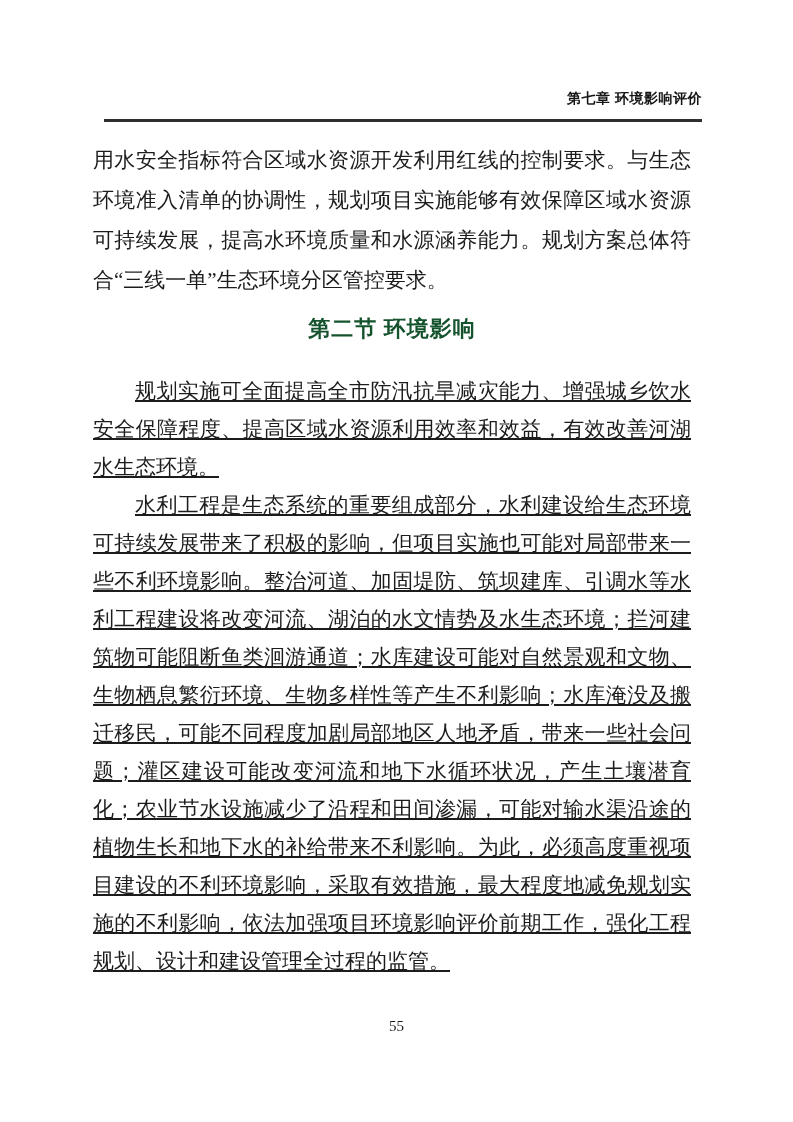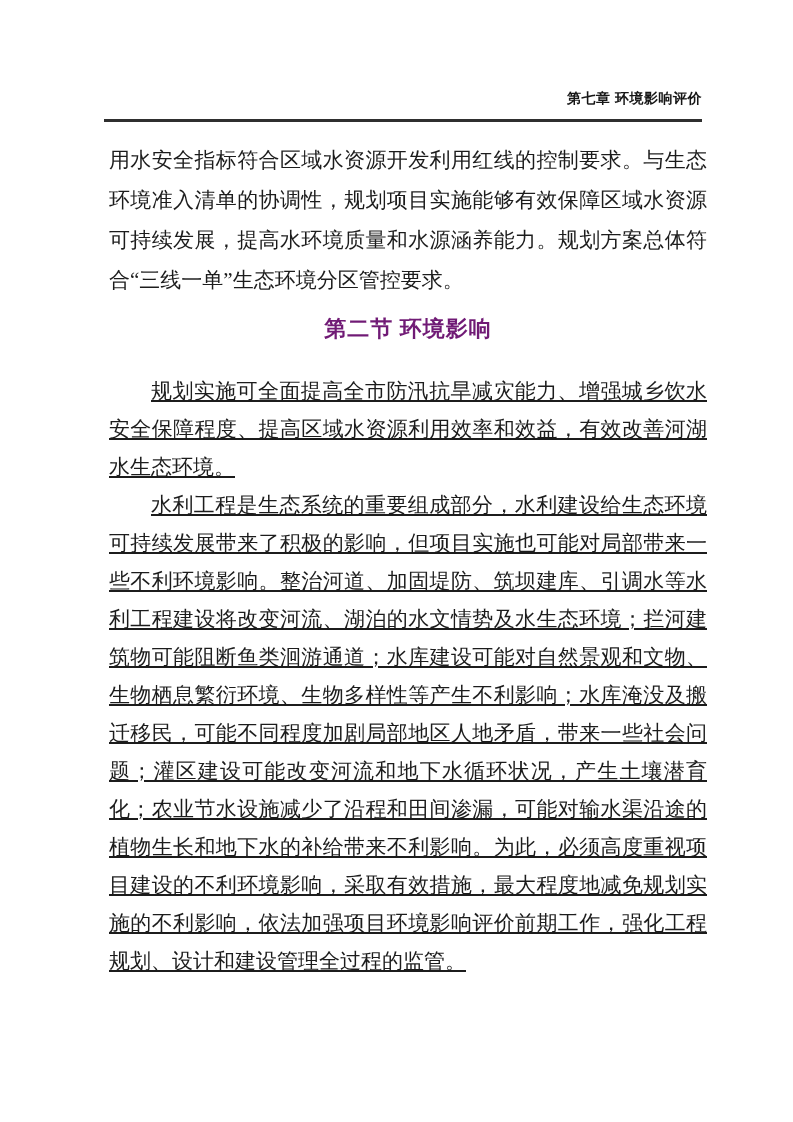--- a/index.html
+++ b/index.html
@@ -35,40 +35,40 @@
     position: absolute;
     top: 119px;
     left: 104px;
     width: 598px;
     height: 0;
     border-top: 3px solid #2f2f2f;
   }
   .content {
     position: absolute;
     top: 140px;
-    left: 109px;
+    left: 93px;
     width: 598px;
     font-family: "Liberation Serif", "DejaVu Serif", serif;
     font-size: 21px;
     color: #1c1c1c;
     text-align: justify;
   }
   .par {
     margin: 0;
     line-height: 40px;
   }
   .section-heading {
     margin: 13px 0 0 0;
     font-size: 22px;
     line-height: 31px;
     text-align: center;
     font-weight: 700;
     letter-spacing: 1px;
     font-family: "Liberation Serif", "DejaVu Serif", serif;
-    color: #701a75;
+    color: #14532d;
   }
   .par.indented {
     text-indent: 2em;
     line-height: 38px;
     text-decoration: underline;
   }
   .par.indented.first {
     margin-top: 28px;
   }
   .page-footer {
@@ -96,14 +96,17 @@
   <div class="content">
     <p class="par lead">用水安全指标符合区域水资源开发利用红线的控制要求。与生态环境准入清单的协调性，规划项目实施能够有效保障区域水资源可持续发展，提高水环境质量和水源涵养能力。规划方案总体符合“三线一单”生态环境分区管控要求。</p>
 
     <h2 class="section-heading">第二节 环境影响</h2>
 
     <p class="par indented first">规划实施可全面提高全市防汛抗旱减灾能力、增强城乡饮水安全保障程度、提高区域水资源利用效率和效益，有效改善河湖水生态环境。</p>
 
     <p class="par indented">水利工程是生态系统的重要组成部分，水利建设给生态环境可持续发展带来了积极的影响，但项目实施也可能对局部带来一些不利环境影响。整治河道、加固堤防、筑坝建库、引调水等水利工程建设将改变河流、湖泊的水文情势及水生态环境；拦河建筑物可能阻断鱼类洄游通道；水库建设可能对自然景观和文物、生物栖息繁衍环境、生物多样性等产生不利影响；水库淹没及搬迁移民，可能不同程度加剧局部地区人地矛盾，带来一些社会问题；灌区建设可能改变河流和地下水循环状况，产生土壤潜育化；农业节水设施减少了沿程和田间渗漏，可能对输水渠沿途的植物生长和地下水的补给带来不利影响。为此，必须高度重视项目建设的不利环境影响，采取有效措施，最大程度地减免规划实施的不利影响，依法加强项目环境影响评价前期工作，强化工程规划、设计和建设管理全过程的监管。</p>
   </div>
 
+  <div class="page-footer">
+    <span>55</span>
+  </div>
 
 </div>
 
 </body></html>

